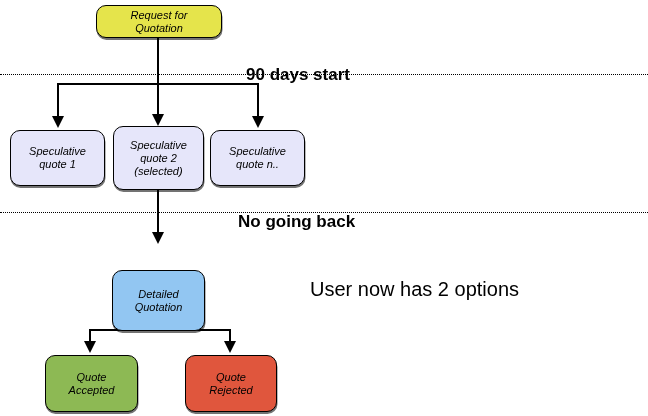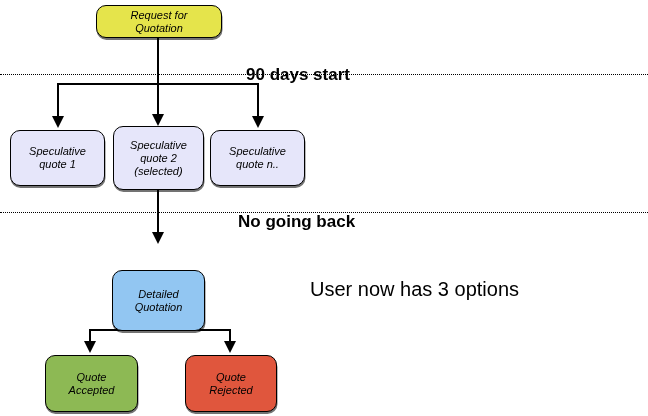--- a/index.html
+++ b/index.html
@@ -119,15 +119,15 @@
   </div>
 
   <div class="node" style="left: 185px; top: 355px; width: 92px; height: 57px; background-color: rgb(224, 86, 61);">
     <span class="label">Quote
 Rejected</span>
   </div>
 
   <div class="phase-label" style="left:246px; top:65px">90 days start</div>
   <div class="phase-label" style="left:238px; top:212px">No going back</div>
 
-  <div class="note" style="left:310px; top:274px">User now has 3 options</div>
+  <div class="note" style="left:310px; top:274px">User now has 2 options</div>
 
 </div>
 
 </body></html>

